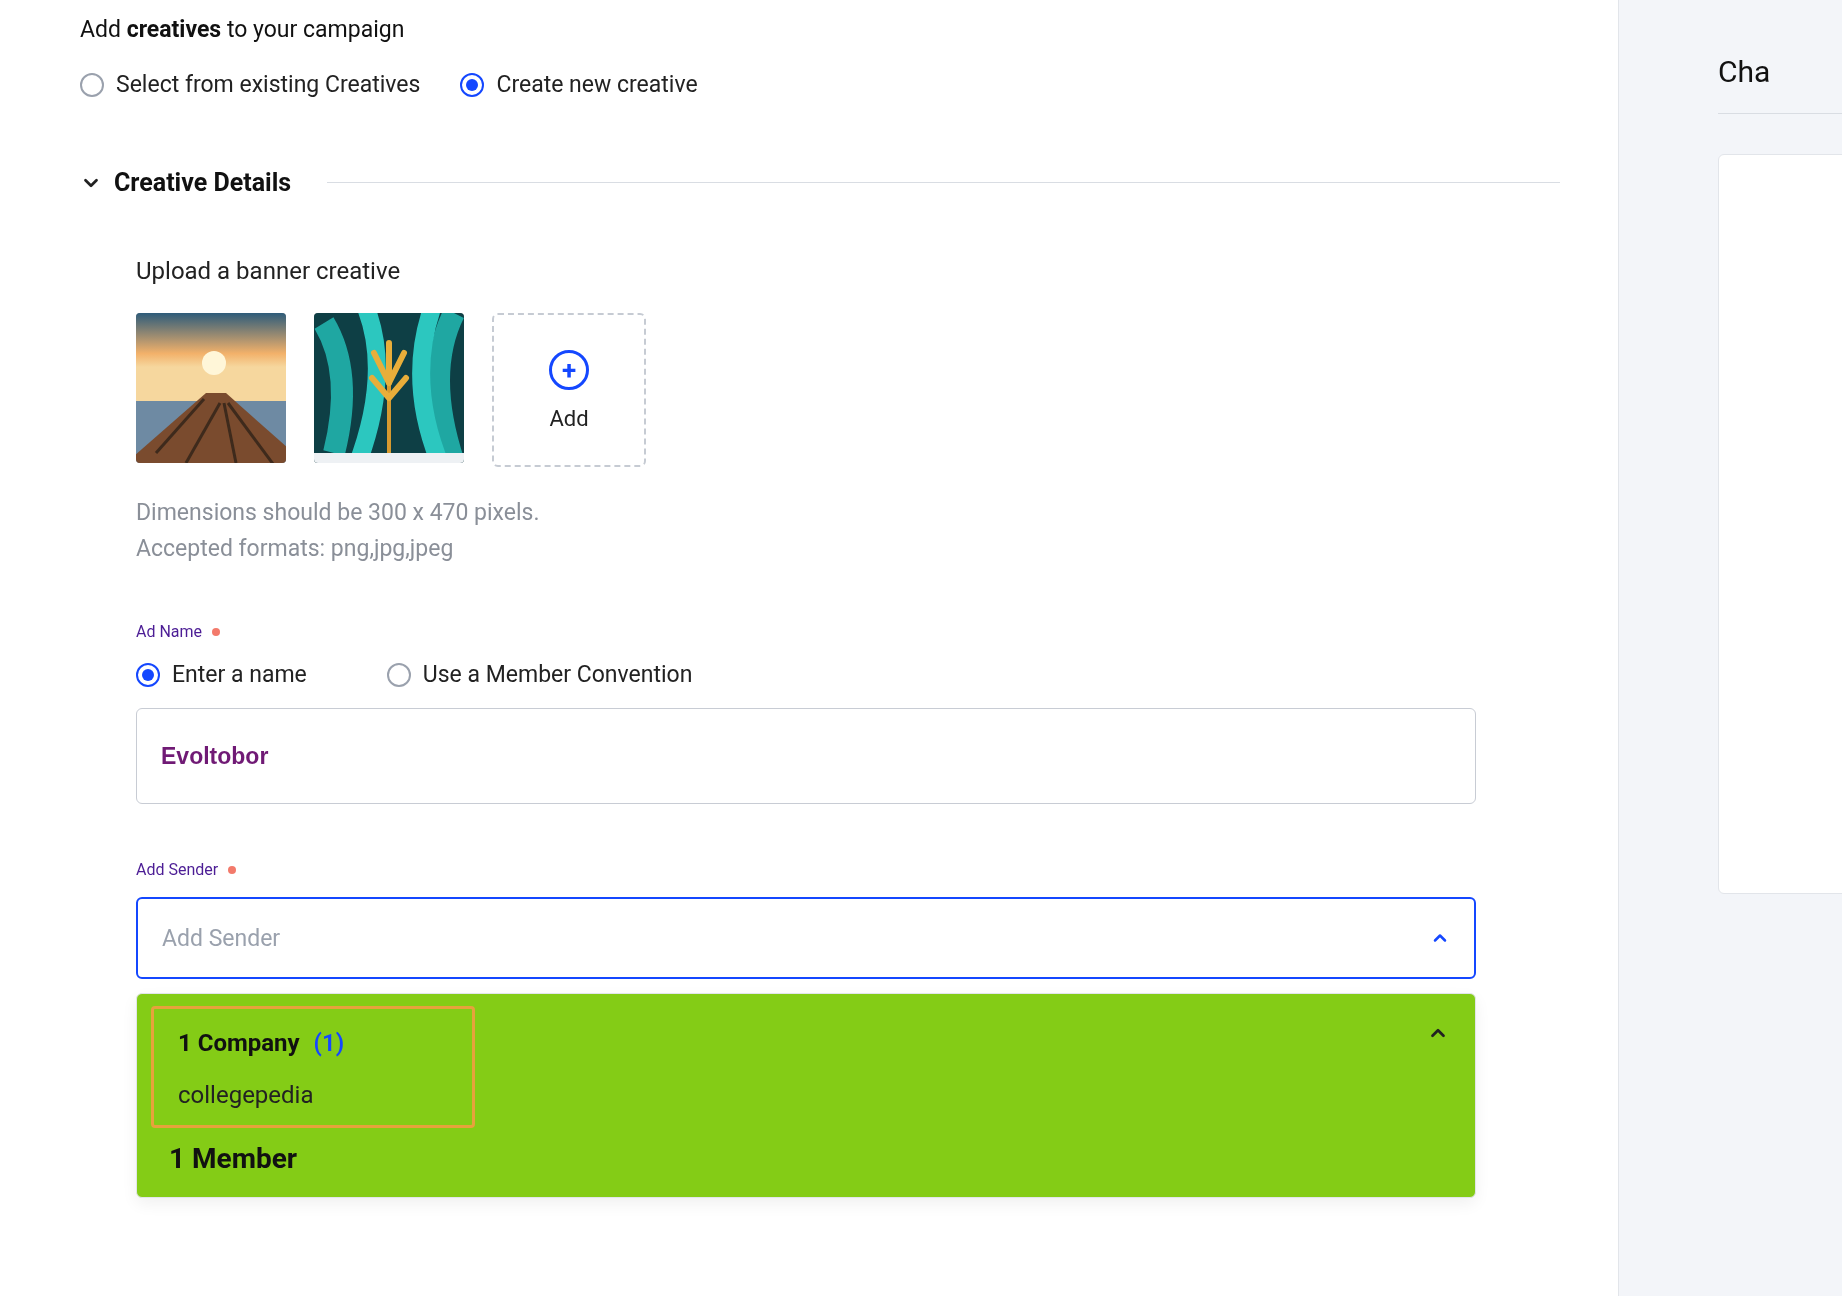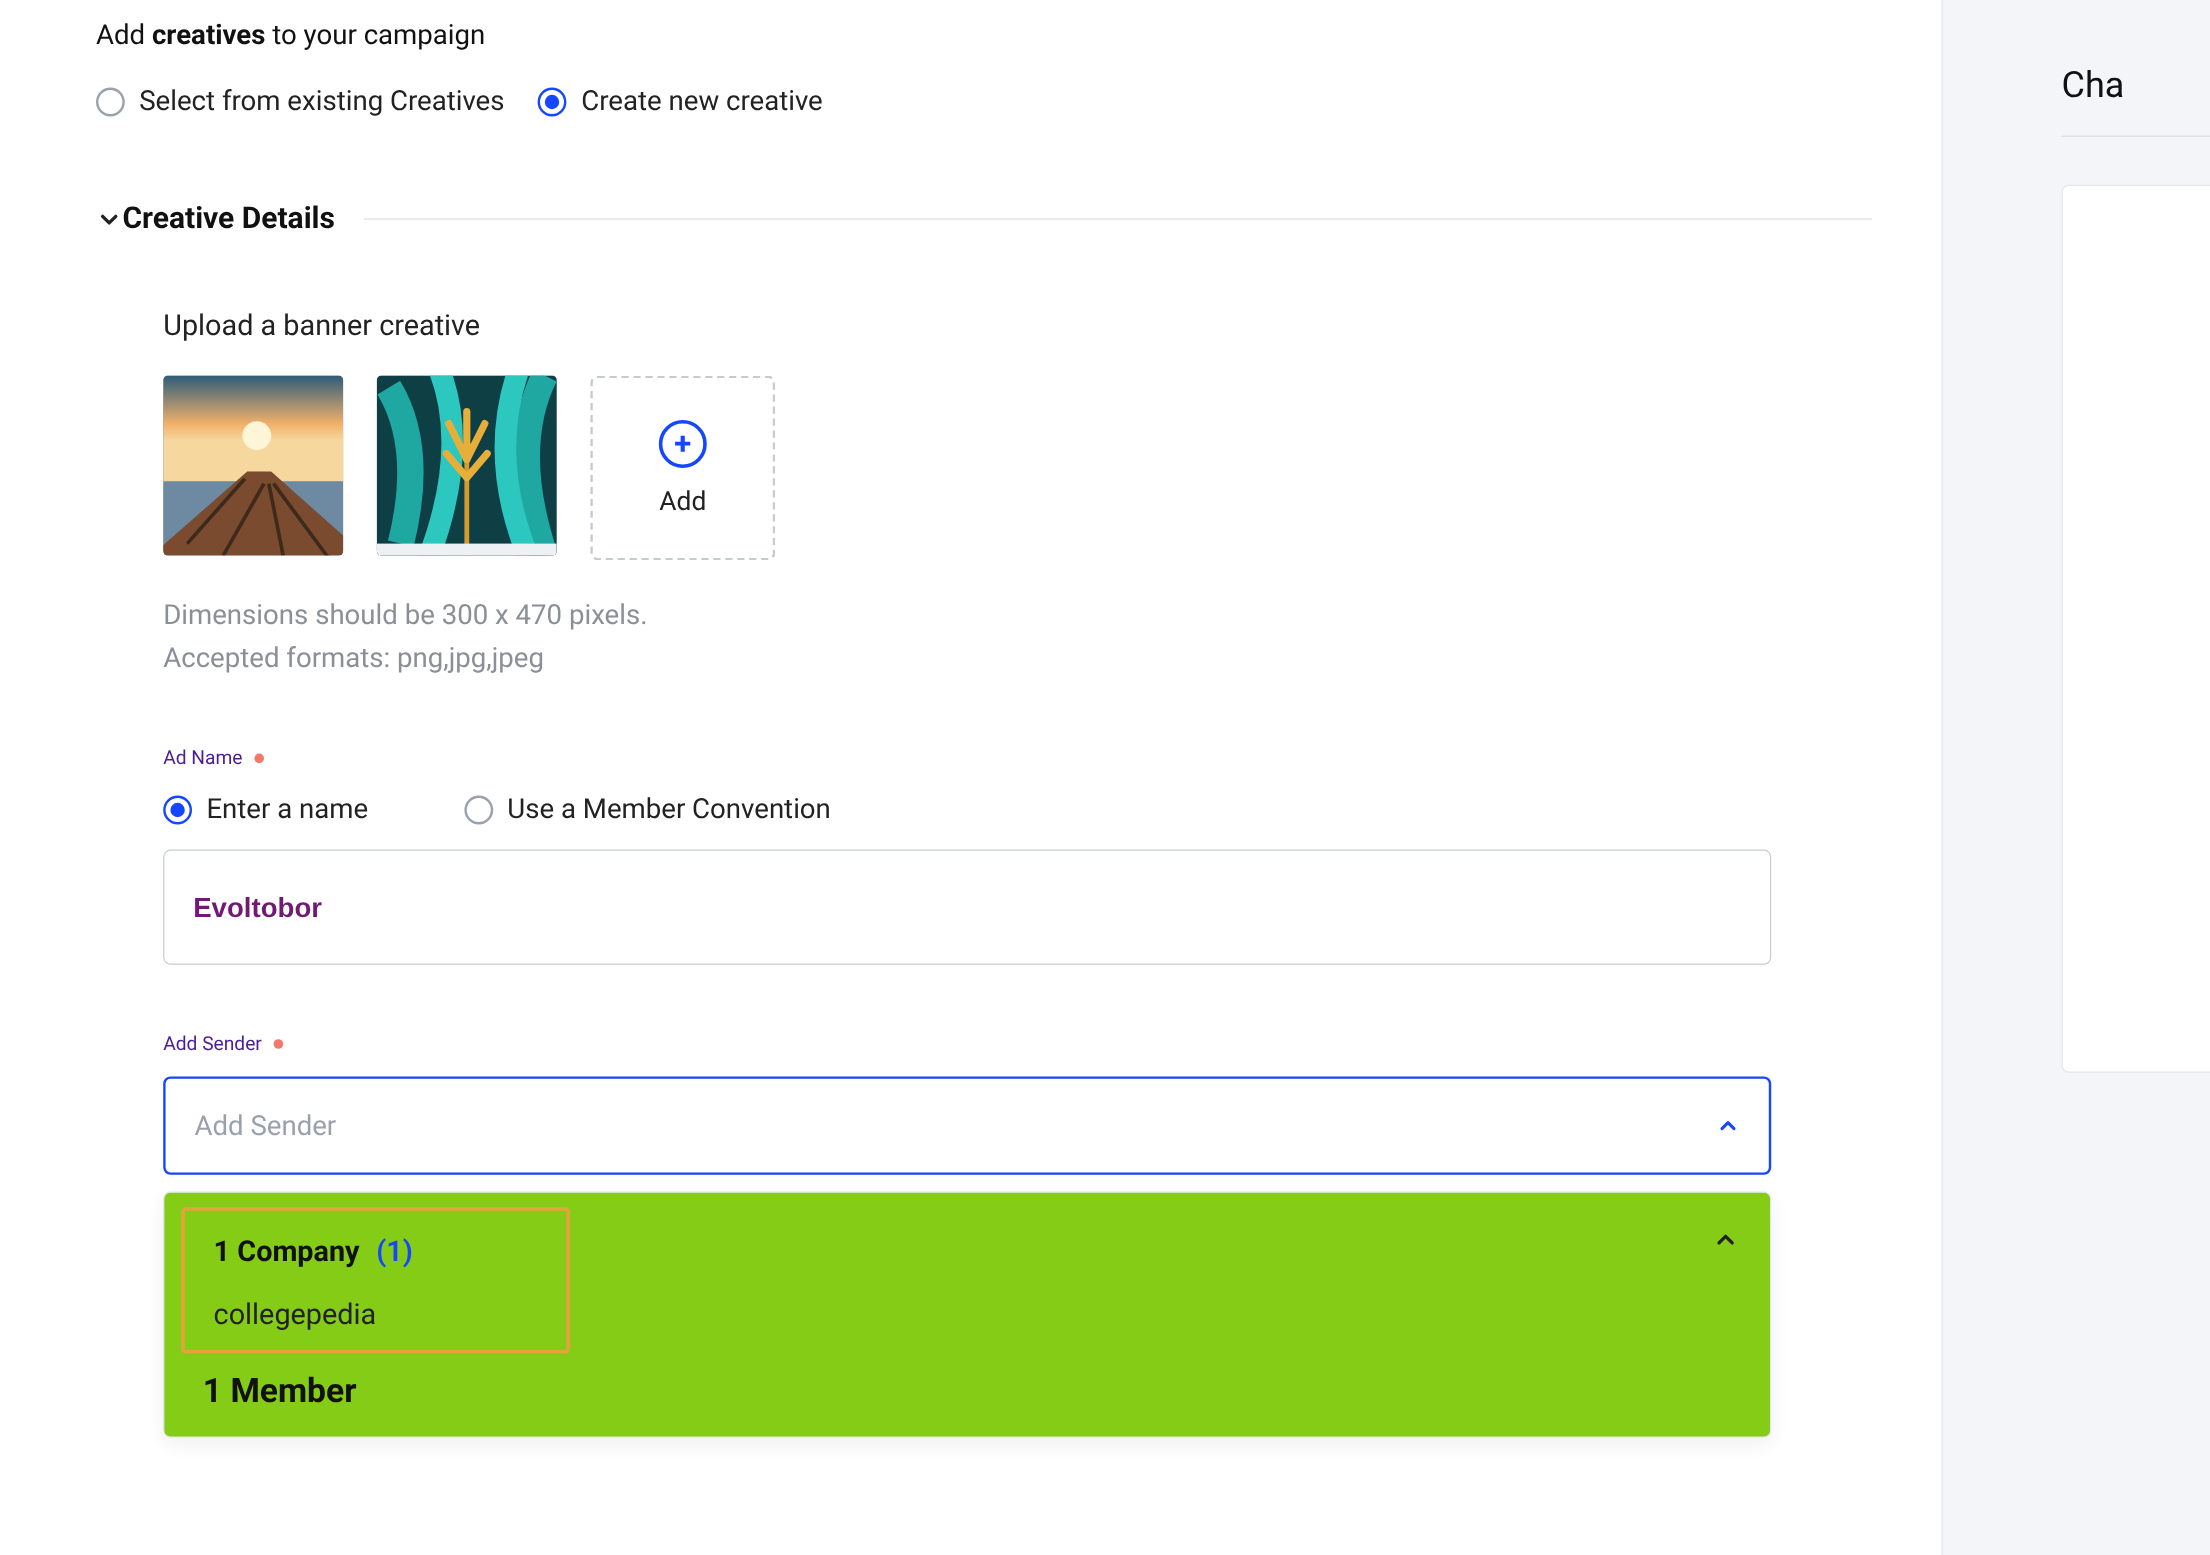--- a/index.html
+++ b/index.html
@@ -21,21 +21,21 @@
   }
   .page-title {
     font-size: 23px;
     font-weight: 400;
     margin-top: 16px;
     color: #111;
   }
   .page-title .bold { font-weight: 700; }
   .radio-row {
     display: flex;
-    gap: 28px;
+    gap: 40px;
     margin-top: 28px;
     align-items: center;
   }
   .radio-item {
     display: flex;
     align-items: center;
     gap: 12px;
     cursor: pointer;
   }
   .radio-outer {
@@ -46,20 +46,21 @@
     flex-shrink: 0;
   }
   .radio-outer.selected { border-color: #1447ff; }
   .radio-inner-selected {
     width: 12px; height: 12px; border-radius: 50%; background: #1447ff;
   }
   .radio-label { font-size: 23px; color: #222; }
   .section-header {
     display: flex;
     align-items: center;
+    gap: 12px;
     margin-top: 70px;
     cursor: pointer;
     justify-content: space-between;
   }
   .section-title { font-size: 25px; font-weight: 700; color: #111; white-space: nowrap; }
   .section-line {
     flex: 1;
     height: 1px;
     background: #d9dde3;
     margin-left: 24px;

